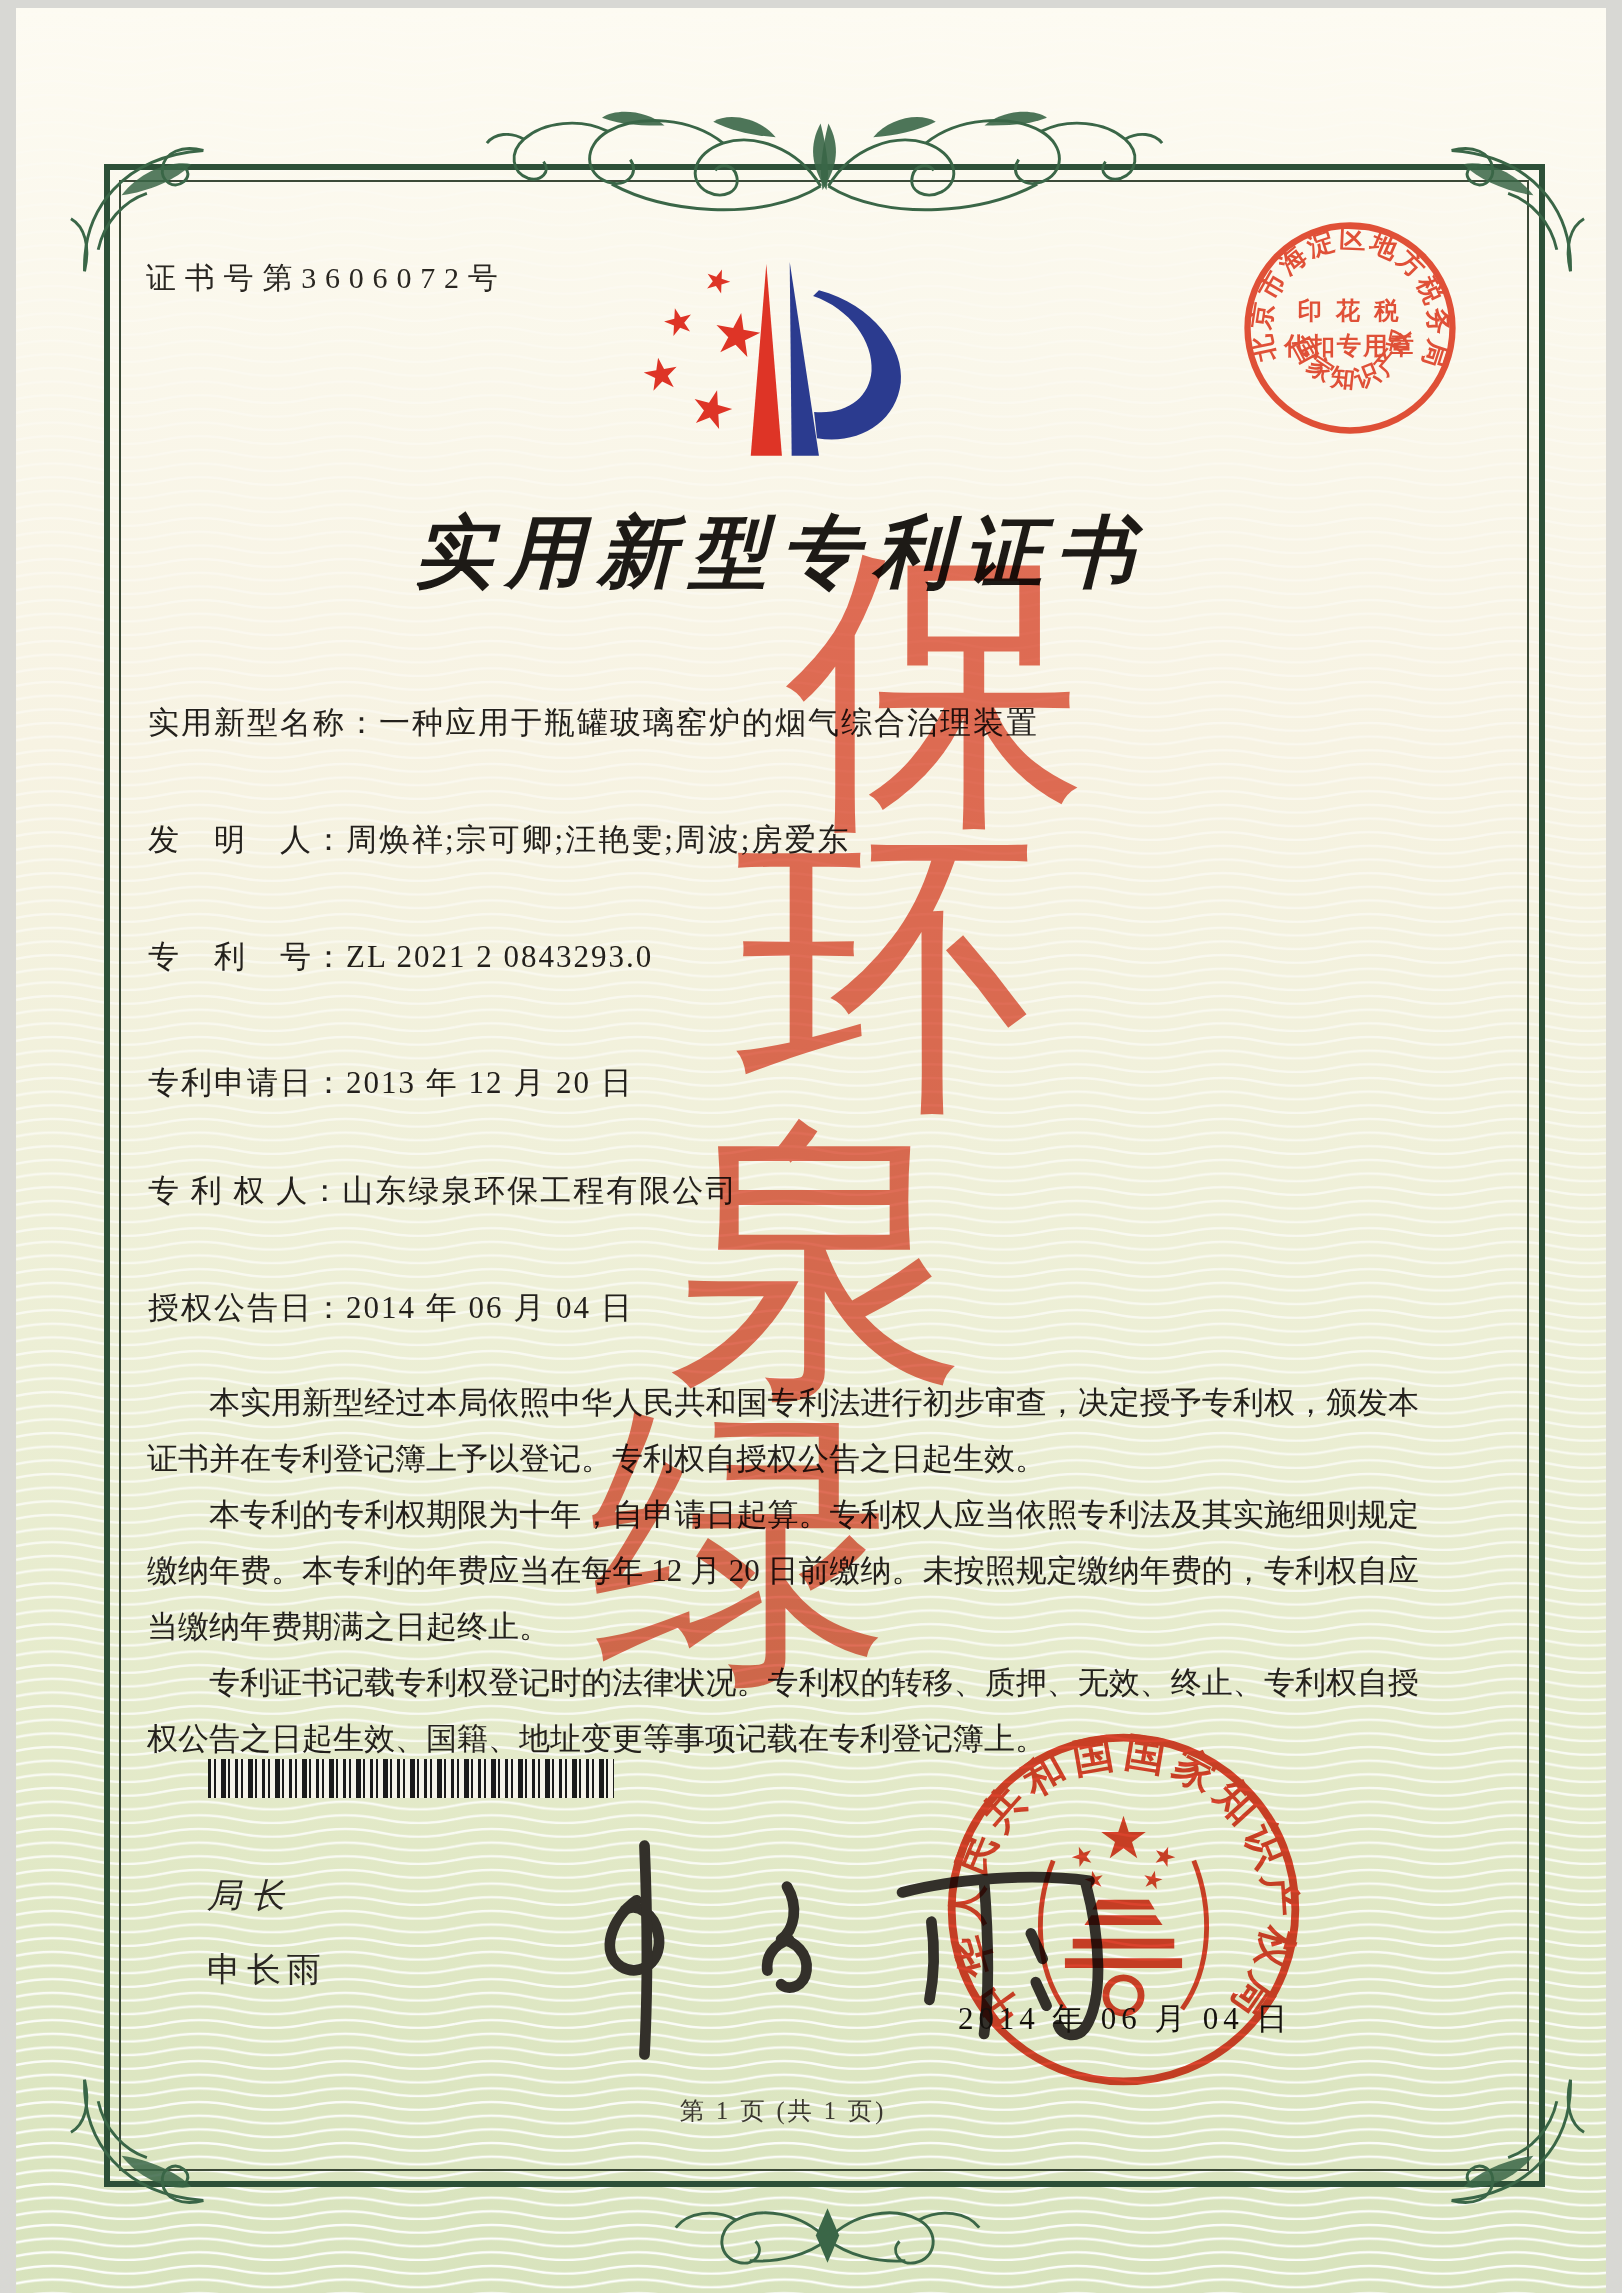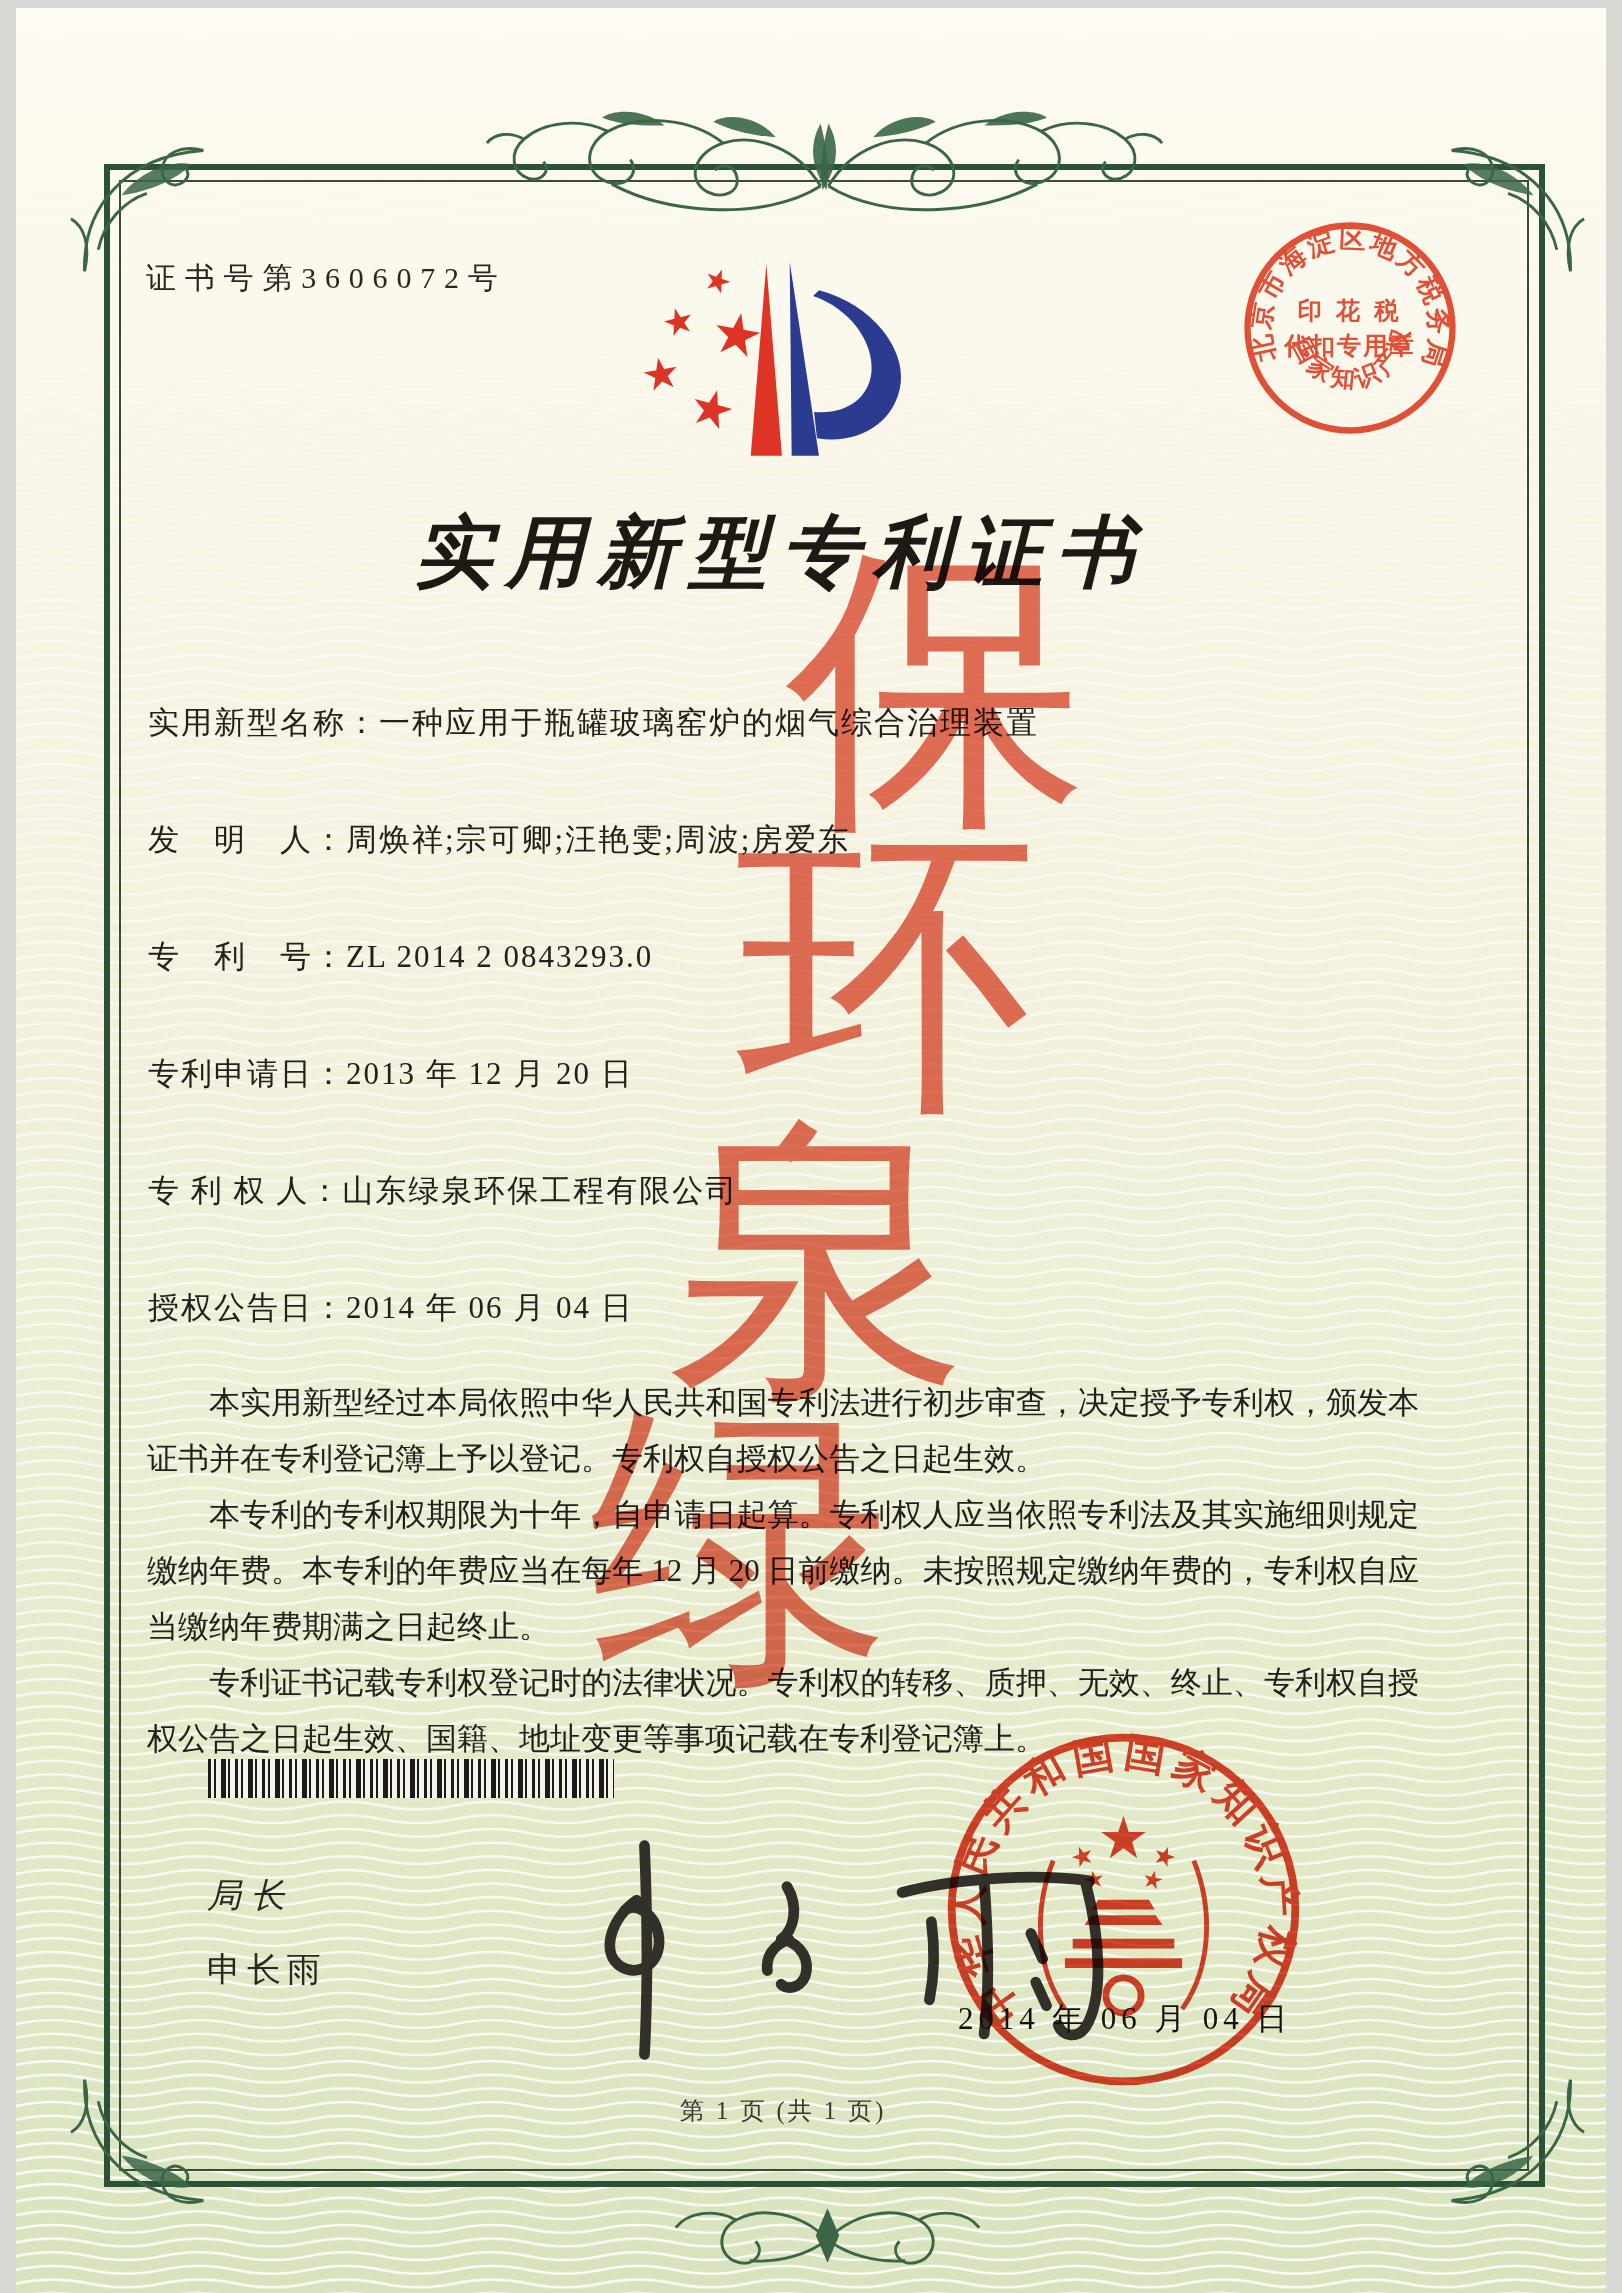--- a/index.html
+++ b/index.html
@@ -21,21 +21,21 @@
   .cert-no{position:absolute;left:130px;top:250px;font-size:30px;letter-spacing:8.8px;color:#2a2722;}
   .logo{position:absolute;left:612px;top:238px;}
   .tax-stamp{position:absolute;left:1212px;top:198px;mix-blend-mode:multiply;opacity:.93;}
   .doc-title{position:absolute;left:131px;top:493px;width:1268px;text-align:center;
         font-size:78px;font-weight:bold;letter-spacing:13.7px;color:#1d1a16;white-space:nowrap;font-style:italic;}
   .fields{position:absolute;left:132px;top:694px;width:1287px;height:644px;}
   .field-row{position:absolute;left:0;font-size:31px;white-space:nowrap;letter-spacing:2px;}
   .field-row:nth-child(1){top:0;}
   .field-row:nth-child(2){top:117px;}
   .field-row:nth-child(3){top:234px;}
-  .field-row:nth-child(4){top:351px;text-align:right;}
+  .field-row:nth-child(4){top:360px;text-align:right;}
   .field-row:nth-child(5){top:468px;}
   .field-row:nth-child(6){top:585px;}
   .body-text{position:absolute;left:131px;top:1367px;width:1272px;font-size:31px;
         line-height:56px;text-align:justify;}
   .body-text p{margin:0;text-indent:2em;}
   .watermark-char{position:absolute;font-size:302px;line-height:1;color:#df4c33;opacity:.8;
         mix-blend-mode:multiply;font-weight:400;}
   .wm-0{left:770px;top:532px;}
   .wm-1{left:720px;top:817px;}
   .wm-2{left:651px;top:1103px;}
@@ -177,21 +177,21 @@
   <div class="doc-title">实用新型专利证书</div>
 
   <div class="fields">
     <div class="field-row">
       <span class="field-label">实用新型名称：</span><span class="field-value">一种应用于瓶罐玻璃窑炉的烟气综合治理装置</span>
     </div>
     <div class="field-row">
       <span class="field-label">发　明　人：</span><span class="field-value">周焕祥;宗可卿;汪艳雯;周波;房爱东</span>
     </div>
     <div class="field-row">
-      <span class="field-label">专　利　号：</span><span class="field-value">ZL 2014 2 0843293.0</span>
+      <span class="field-label">专　利　号：</span><span class="field-value">ZL 2021 2 0843293.0</span>
     </div>
     <div class="field-row">
       <span class="field-label">专利申请日：</span><span class="field-value">2013 年 12 月 20 日</span>
     </div>
     <div class="field-row">
       <span class="field-label">专 利 权 人：</span><span class="field-value">山东绿泉环保工程有限公司</span>
     </div>
     <div class="field-row">
       <span class="field-label">授权公告日：</span><span class="field-value">2014 年 06 月 04 日</span>
     </div>

